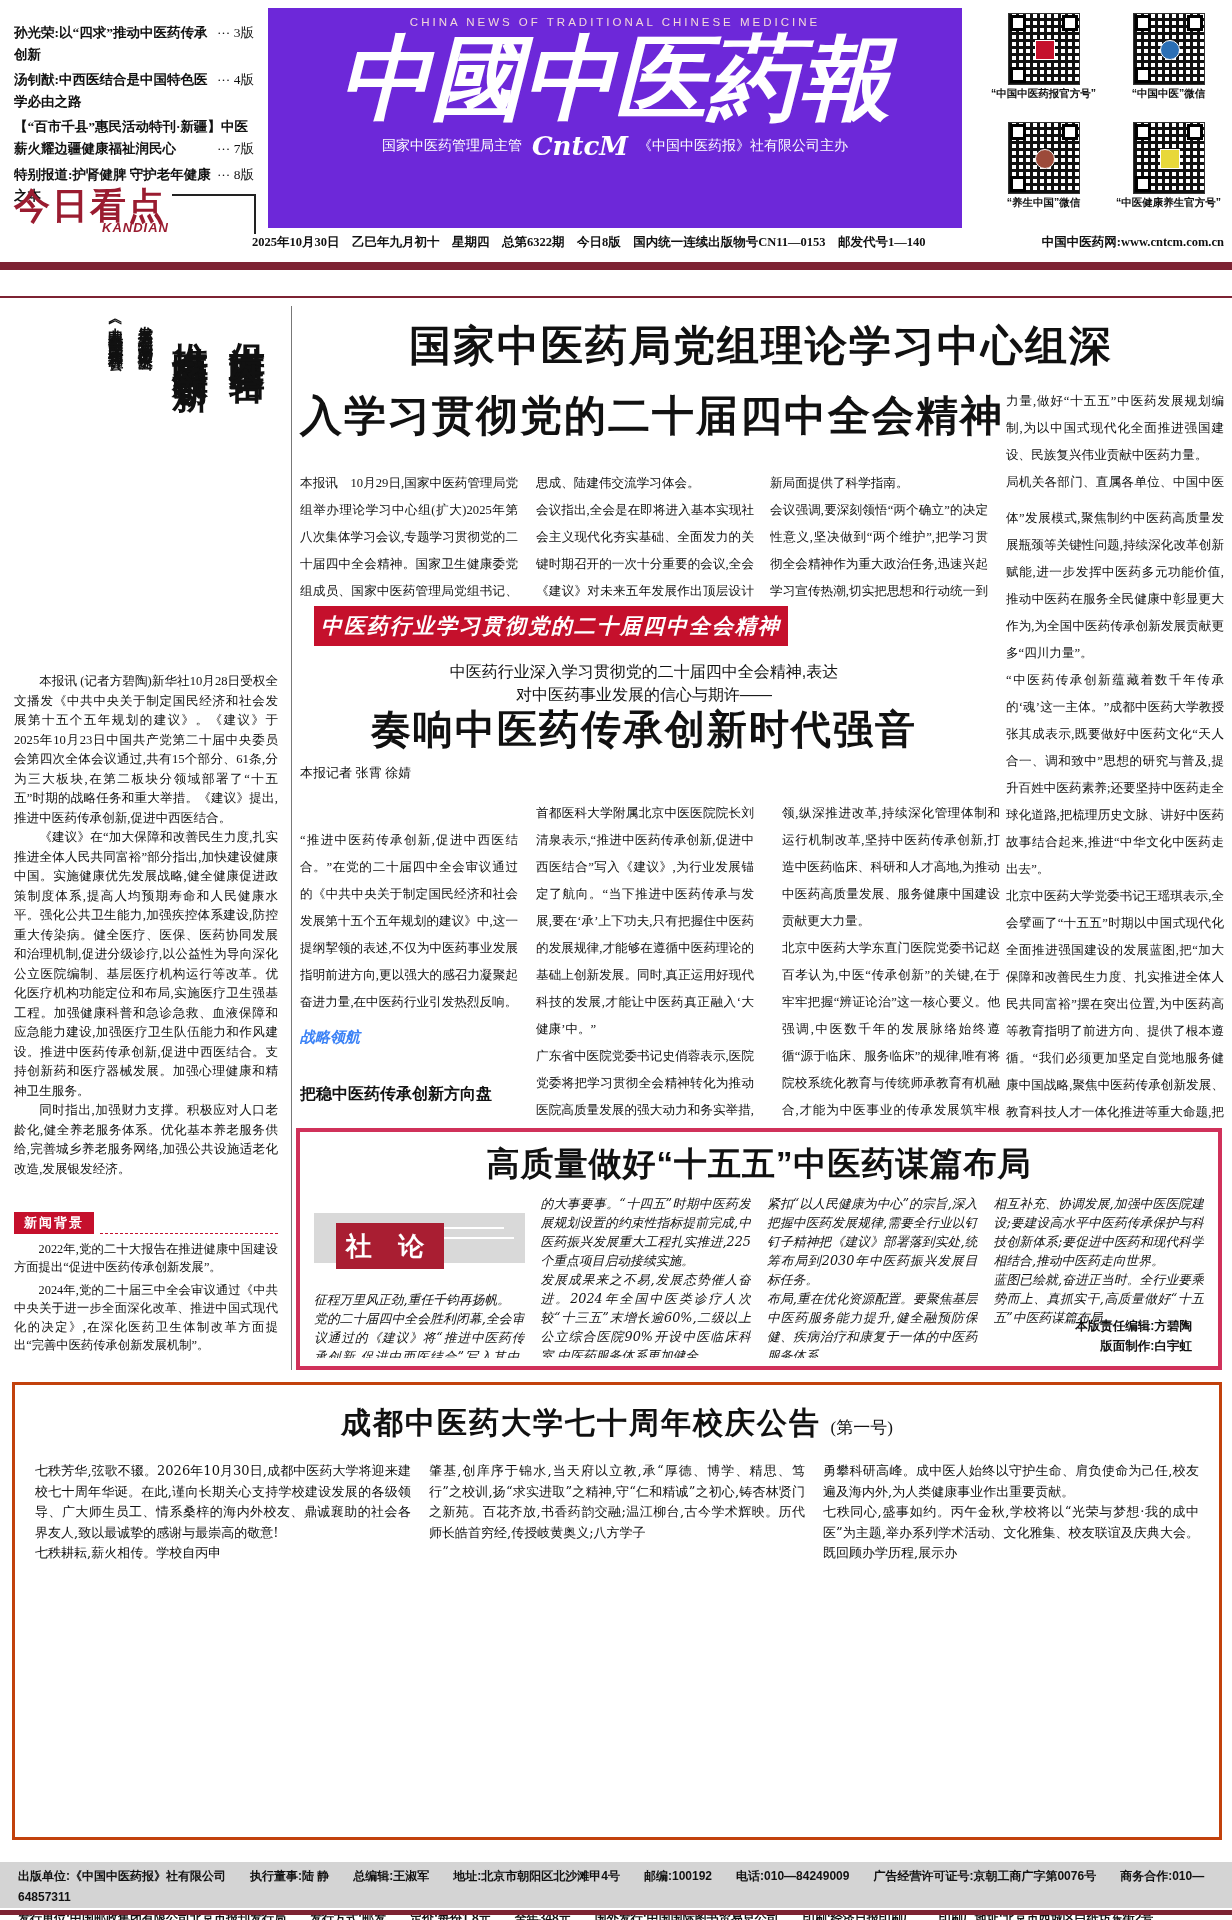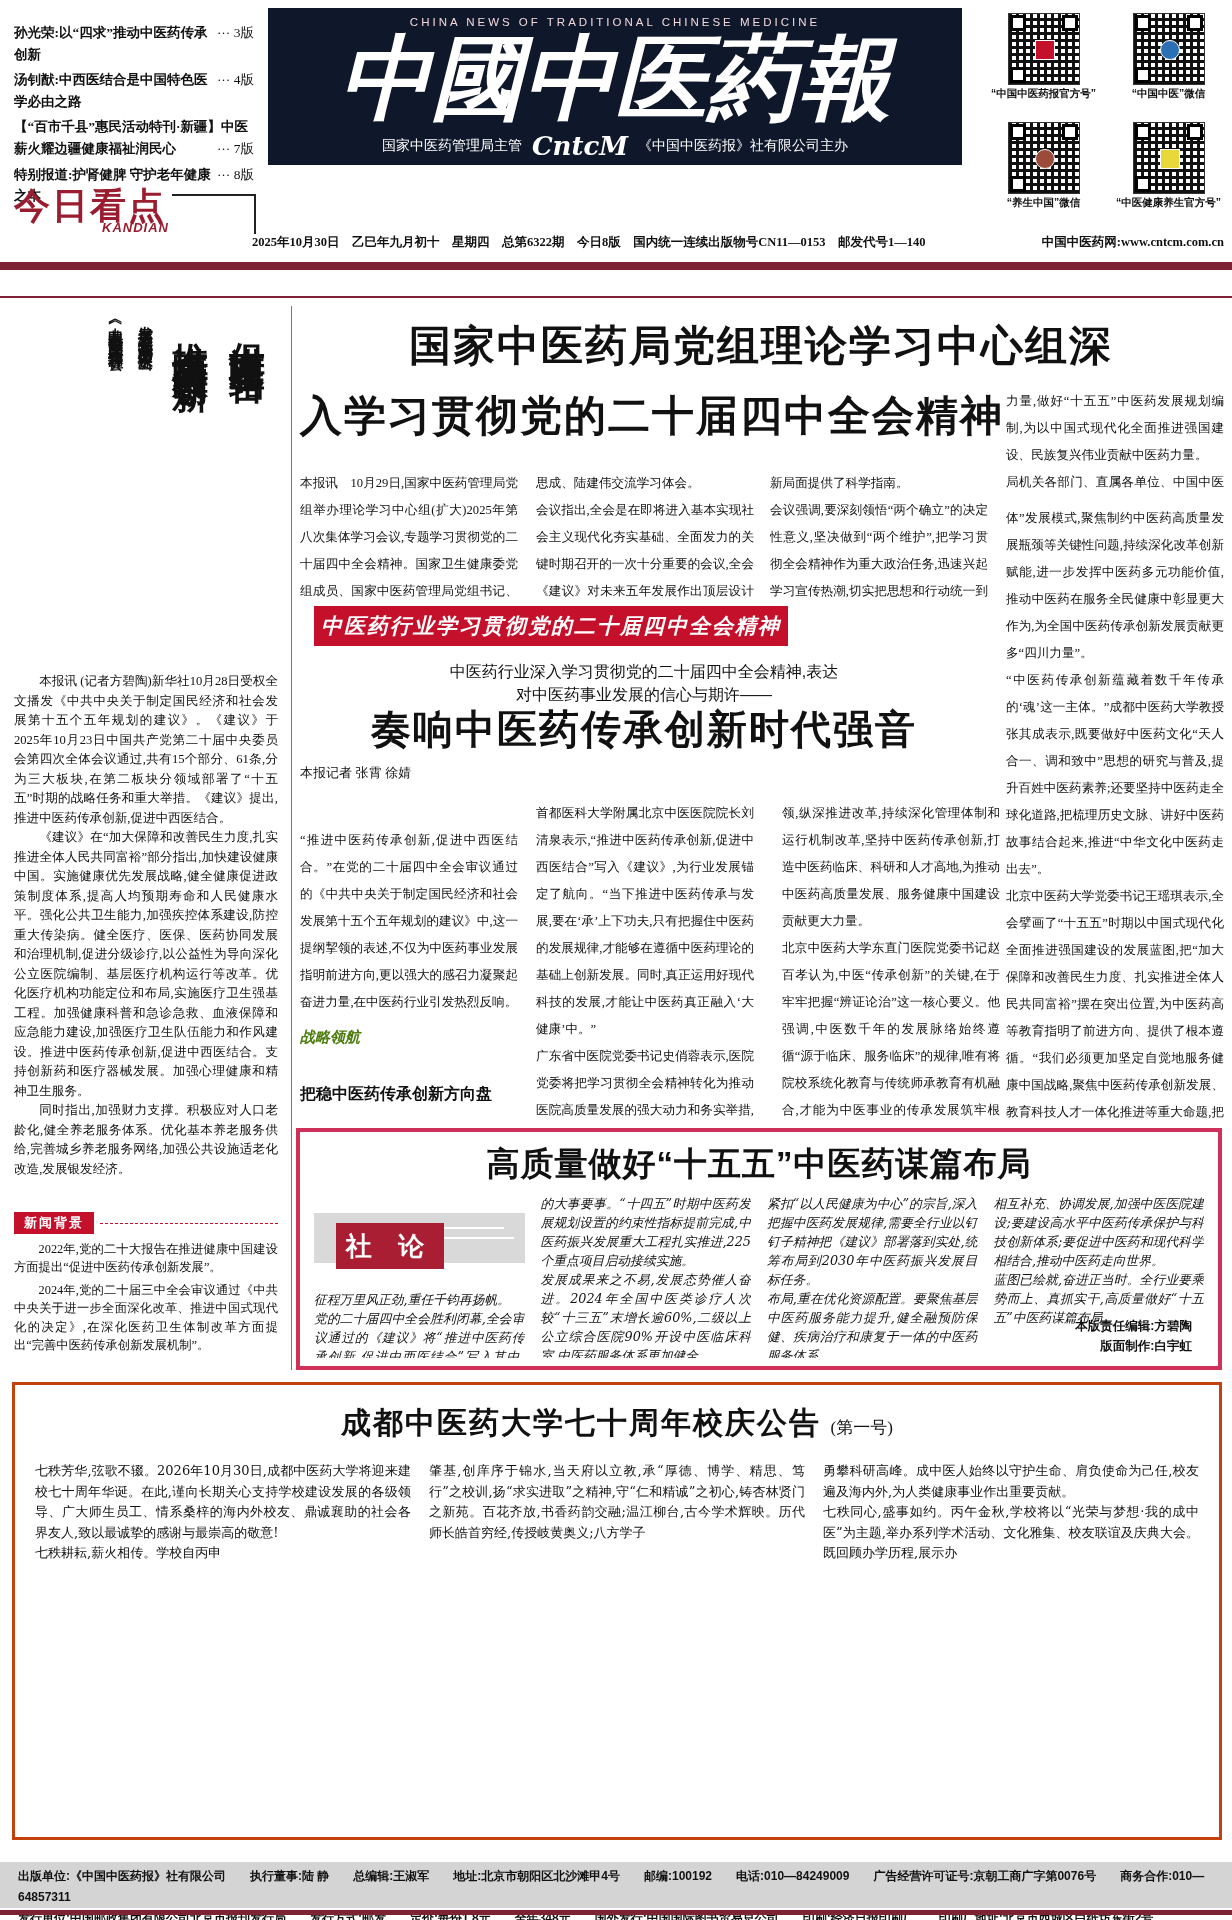--- a/index.html
+++ b/index.html
@@ -8,21 +8,21 @@
 
   
   .top-headlines{position:absolute;left:14px;top:22px;width:240px;font-size:13.5px;font-weight:bold;line-height:1.6;font-family:"Liberation Serif","DejaVu Serif",serif;}
   .hl{margin-bottom:4px;overflow:hidden;}
   .hl .pg{float:right;font-weight:normal;}
   .kandian{position:absolute;left:14px;top:182px;width:250px;height:56px;}
   .kandian .t{font-size:36px;font-weight:bold;color:#9a1c30;letter-spacing:2px;font-family:"Liberation Serif","DejaVu Serif",serif;}
   .kandian .s{position:absolute;left:88px;top:38px;font-size:13px;font-style:italic;color:#9a1c30;font-weight:bold;letter-spacing:1px;}
   .kandian .bracket{position:absolute;left:158px;top:12px;width:82px;height:38px;border-top:2px solid #222;border-right:2px solid #222;}
 
-  .masthead{position:absolute;left:268px;top:8px;width:694px;height:157px;background:#0f172a;color:#fff;text-align:center;}
+  .masthead{position:absolute;left:268px;top:8px;width:694px;height:220px;background:#6d28d9;color:#fff;text-align:center;}
   .masthead .eng{margin-top:8px;font-size:11.5px;letter-spacing:3px;color:#f3d9dc;}
   .masthead .title{margin-top:2px;font-size:92px;line-height:1.05;font-weight:bold;font-style:italic;font-family:"DejaVu Serif","Liberation Serif",serif;white-space:nowrap;}
   .masthead .org{margin-top:6px;font-size:14px;display:flex;align-items:center;justify-content:center;gap:10px;}
   .masthead .logo{font-size:26px;font-weight:bold;font-style:italic;font-family:"DejaVu Serif","Liberation Serif",serif;line-height:1;}
 
   .qr-grid{position:absolute;left:986px;top:14px;width:240px;height:212px;display:grid;grid-template-columns:1fr 1fr;gap:6px 10px;}
   .qr-cell{text-align:center;}
   .qr{width:70px;height:70px;margin:0 auto;position:relative;background-color:#fff;
       background-image:repeating-linear-gradient(90deg,#111 0 3px,transparent 3px 7px),
                        repeating-linear-gradient(0deg,#111 0 3px,transparent 3px 7px);
@@ -38,42 +38,42 @@
   .rule-thin{position:absolute;left:0;top:296px;width:1232px;height:2px;background:#7d2333;}
   .vdiv{position:absolute;left:291px;top:306px;width:1px;height:1064px;background:#777;}
 
   
   .vh-block{position:absolute;left:12px;top:314px;width:272px;height:350px;writing-mode:vertical-rl;padding-right:14px;box-sizing:border-box;}
   .vh-big{font-size:36px;font-weight:bold;line-height:1.3;margin-left:10px;letter-spacing:4px;font-family:"Liberation Sans","DejaVu Sans",sans-serif;}
   .vh-small{font-size:15px;font-weight:bold;line-height:1.45;margin-left:8px;letter-spacing:2px;}
   .left-body{position:absolute;left:14px;top:672px;width:264px;height:534px;overflow:hidden;font-size:12.6px;line-height:1.55;text-align:justify;font-family:"Liberation Serif","DejaVu Serif",serif;}
   .left-body p{margin:0;text-indent:2em;}
   .news-bg{position:absolute;left:14px;top:1212px;width:264px;height:156px;overflow:hidden;}
-  .news-bg .lbl-row{display:flex;align-items:center;gap:6px;margin-bottom:6px;}
+  .news-bg .lbl-row{display:flex;align-items:flex-end;gap:6px;margin-bottom:6px;}
   .news-bg .lbl{background:#c5102c;color:#fff;font-size:13px;font-weight:bold;padding:2px 10px;letter-spacing:2px;}
   .news-bg .dash{flex:1;border-bottom:1px dashed #c5102c;height:1px;}
   .news-bg p{margin:0 0 4px;font-size:12.3px;line-height:1.5;text-align:justify;text-indent:2em;font-family:"Liberation Serif","DejaVu Serif",serif;}
 
   
   .a1-h1{position:absolute;left:300px;top:318px;width:922px;text-align:center;font-size:42px;font-weight:bold;letter-spacing:2px;white-space:nowrap;}
   .a1-h2{position:absolute;left:300px;top:388px;width:688px;text-align:center;font-size:42px;font-weight:bold;letter-spacing:2px;white-space:nowrap;}
   .bodycol{position:absolute;overflow:hidden;font-size:12.6px;line-height:27px;text-align:justify;white-space:pre-line;font-family:"Liberation Serif","DejaVu Serif",serif;text-indent:0;}
   .bodycol::first-line{}
   .a1c{top:470px;height:132px;width:218px;}
   .a1c1{left:300px}.a1c2{left:536px}.a1c3{left:770px}
   .a1c4{left:1006px;top:388px;height:114px;width:218px;}
 
   
   .banner{position:absolute;left:314px;top:606px;width:474px;height:40px;background:#c5102c;color:#fff;display:flex;align-items:center;justify-content:center;font-size:21px;font-weight:bold;font-style:italic;letter-spacing:2px;}
   .a2-intro{position:absolute;left:300px;top:660px;width:688px;text-align:center;font-size:16px;line-height:1.45;}
   .a2-head{position:absolute;left:300px;top:702px;width:688px;text-align:center;font-size:40px;font-weight:bold;letter-spacing:2px;white-space:nowrap;}
   .a2-byline{position:absolute;left:300px;top:764px;width:688px;text-align:left;font-size:13px;}
   .a2c{top:800px;height:322px;width:218px;}
   .a2c1{left:300px}.a2c2{left:536px}.a2c3{left:782px}
-  .subhead-red{color:#4d7c0f;font-weight:bold;font-size:15px;font-style:italic;margin:8px 0 2px;text-indent:0;}
+  .subhead-red{color:#3b82f6;font-weight:bold;font-size:15px;font-style:italic;margin:8px 0 2px;text-indent:0;}
   .subhead-bold{font-weight:bold;font-size:16px;margin:0 0 6px;text-indent:0;font-family:"Liberation Sans","DejaVu Sans",sans-serif;}
   .cont-col{left:1006px;top:505px;height:618px;width:218px;}
 
   
   .edi-box{position:absolute;left:296px;top:1128px;width:926px;height:242px;border:4px solid #d0315a;box-sizing:border-box;background:#fff;}
   .edi-head{margin-top:10px;text-align:center;font-size:33px;font-weight:bold;letter-spacing:1px;white-space:nowrap;}
   .edi-cols{position:absolute;left:14px;top:62px;right:14px;bottom:8px;display:flex;gap:16px;}
   .edi-col{flex:1;overflow:hidden;font-size:12.8px;line-height:19px;text-align:justify;white-space:pre-line;font-family:"DejaVu Serif","Liberation Serif",serif;font-style:italic;}
   .badge-strip{height:50px;background:#d9d9d9;position:relative;margin-bottom:8px;font-style:normal;
       background-image:linear-gradient(#fff 2px,transparent 2px),linear-gradient(#fff 2px,transparent 2px);

